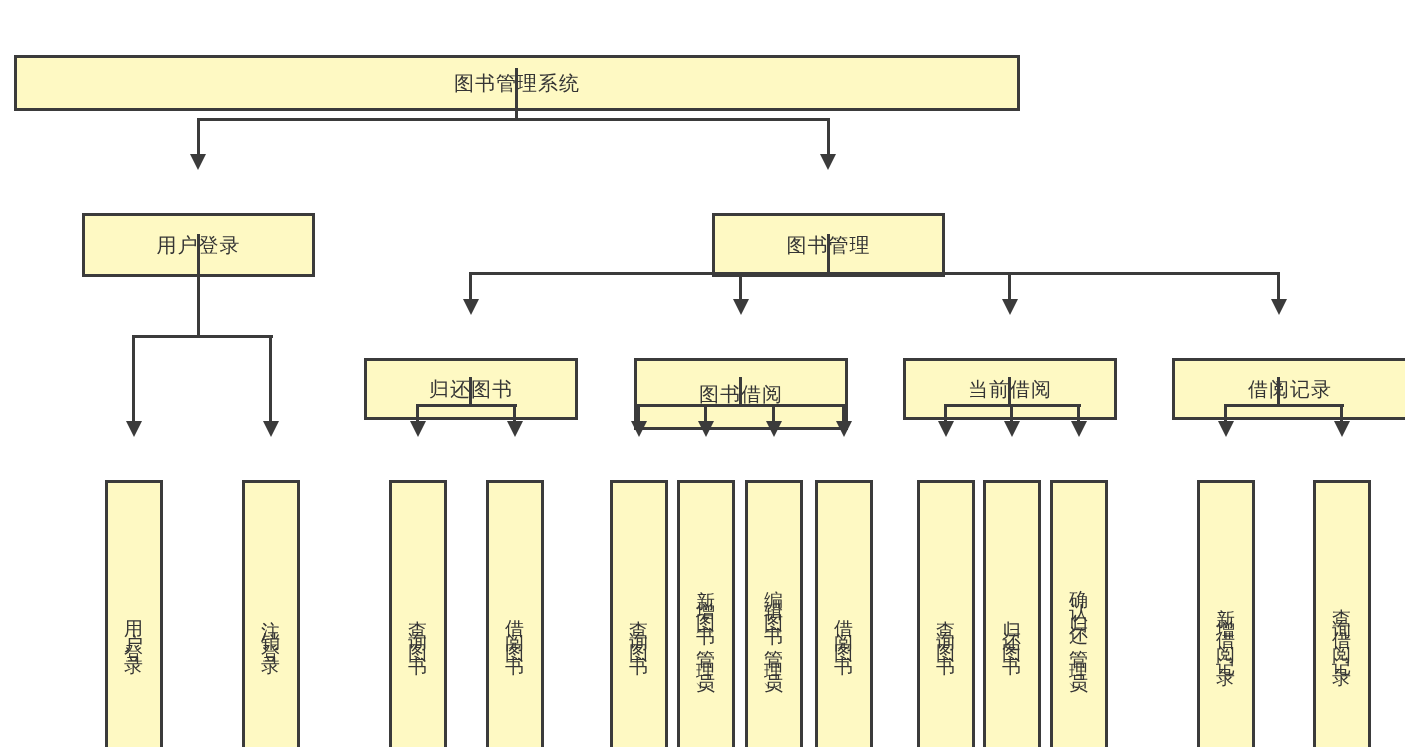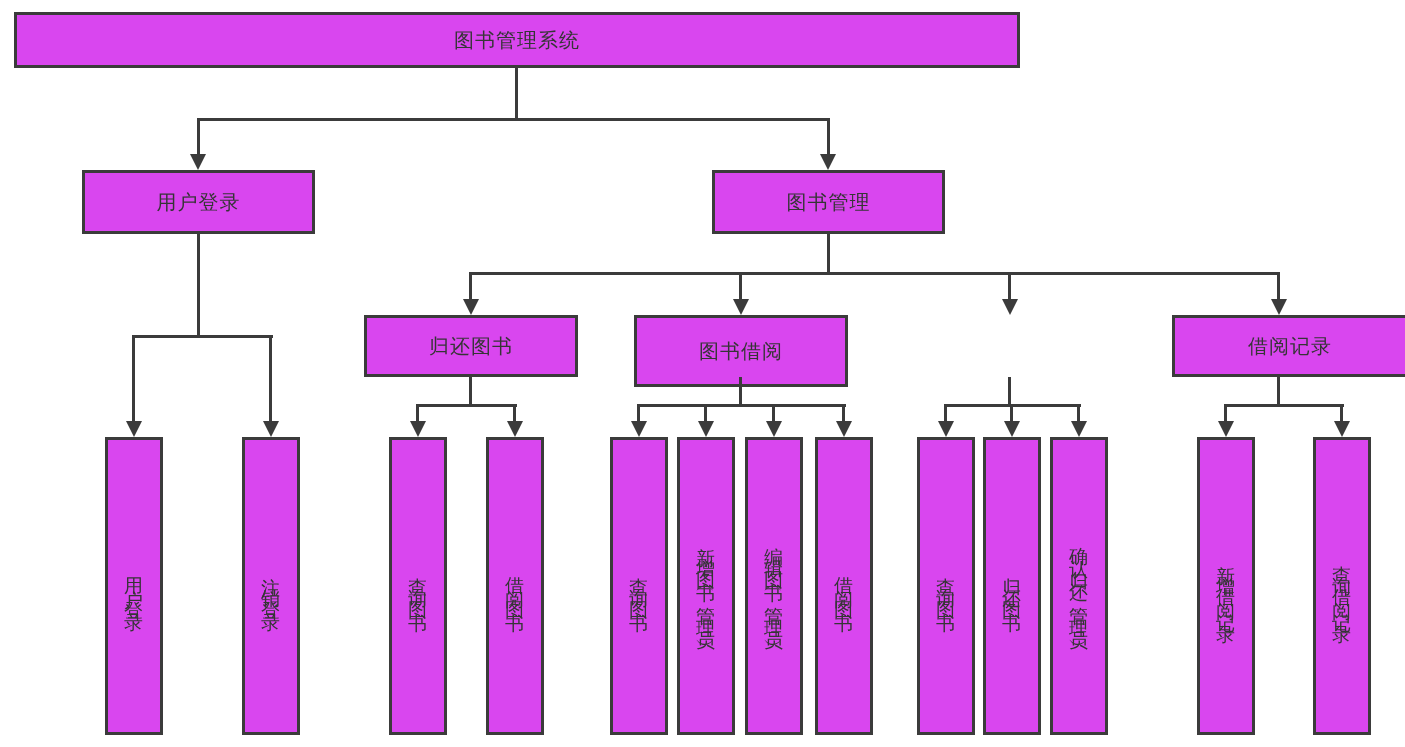--- a/index.html
+++ b/index.html
@@ -14,26 +14,27 @@
     width:1405px;height:747px;
     background:var(--background);
     overflow:hidden;
     font-family:"Liberation Sans","DejaVu Sans",sans-serif;
     color:var(--text);
   }
   .node{
     position:absolute;
     box-sizing:border-box;
     border:3px solid var(--line);
-    background:#d946ef;
+    background:#fef9c3;
     display:flex;align-items:center;justify-content:center;
     font-size:20px;
     letter-spacing:1px;
     color:var(--text);
     text-align:center;
+    margin-top:43px;
   }
   .leaf{
     writing-mode:vertical-rl;
     text-orientation:mixed;
     font-size:19px;
     letter-spacing:12px;
     line-height:1;
   }
   .vl{position:absolute;width:3px;background:var(--line);}
   .hl{position:absolute;height:3px;background:var(--line);}
@@ -59,20 +60,21 @@
   <div class="node" style="left:14px;top:12px;width:1006px;height:56px;">图书管理系统</div>
 
   <div class="node" style="left:82px;top:170px;width:233px;height:64px;">用户登录</div>
 
   <div class="node" style="left:712px;top:170px;width:233px;height:64px;">图书管理</div>
 
   <div class="node" style="left:364px;top:315px;width:214px;height:62px;">归还图书</div>
 
   <div class="node" style="left:634px;top:315px;width:214px;height:72px;">图书借阅</div>
 
+  <div class="node" style="left:903px;top:315px;width:214px;height:62px;">当前借阅</div>
 
   <div class="node" style="left:1172px;top:315px;width:236px;height:62px;">借阅记录</div>
 
   <div class="node leaf" style="left:105px;top:437px;width:58px;height:298px;">用户登录</div>
   <div class="node leaf" style="left:242px;top:437px;width:58px;height:298px;">注销登录</div>
 
   <div class="node leaf" style="left:389px;top:437px;width:58px;height:298px;">查询图书</div>
   <div class="node leaf" style="left:486px;top:437px;width:58px;height:298px;">借阅图书</div>
 
   <div class="node leaf" style="left:610px;top:437px;width:58px;height:298px;">查询图书</div>

